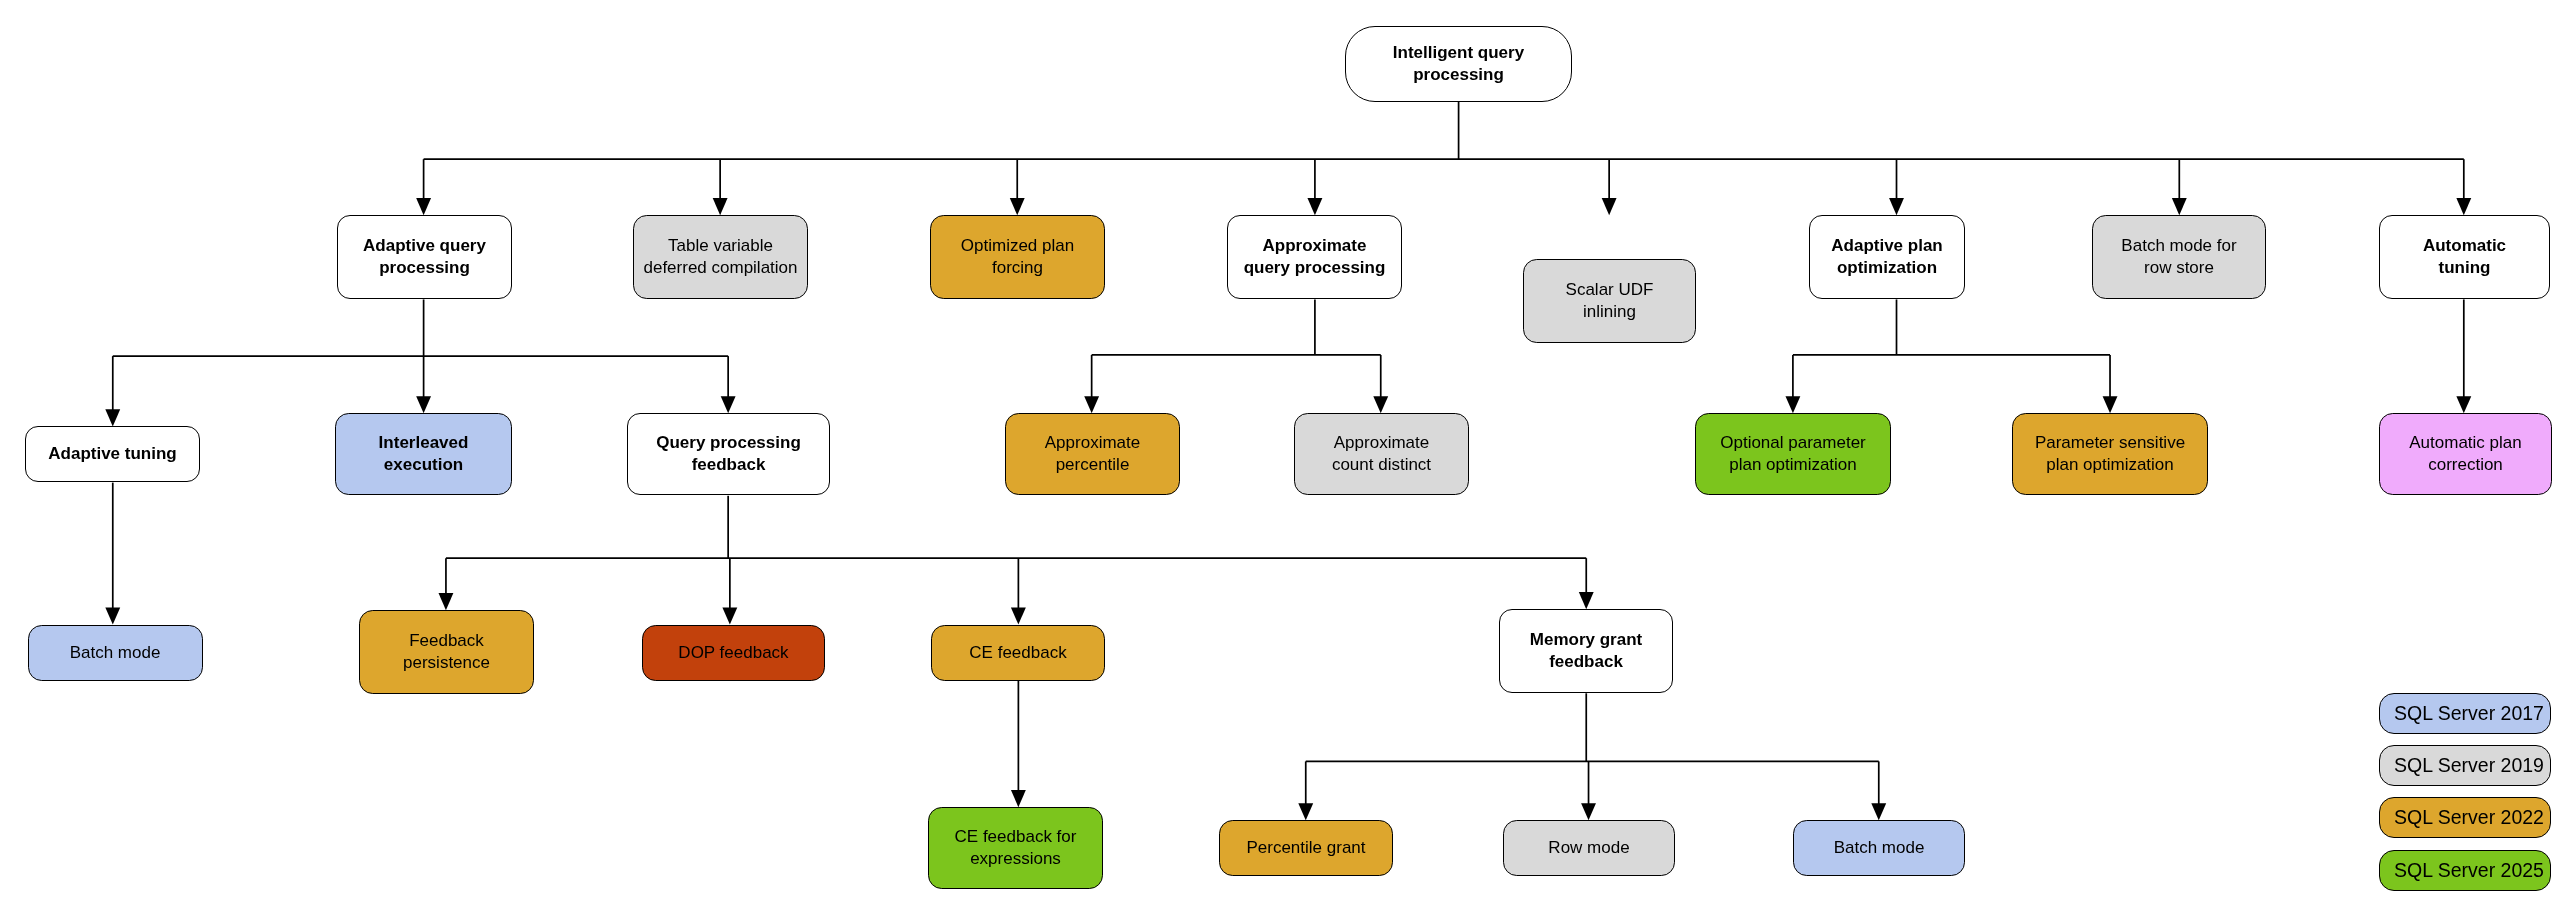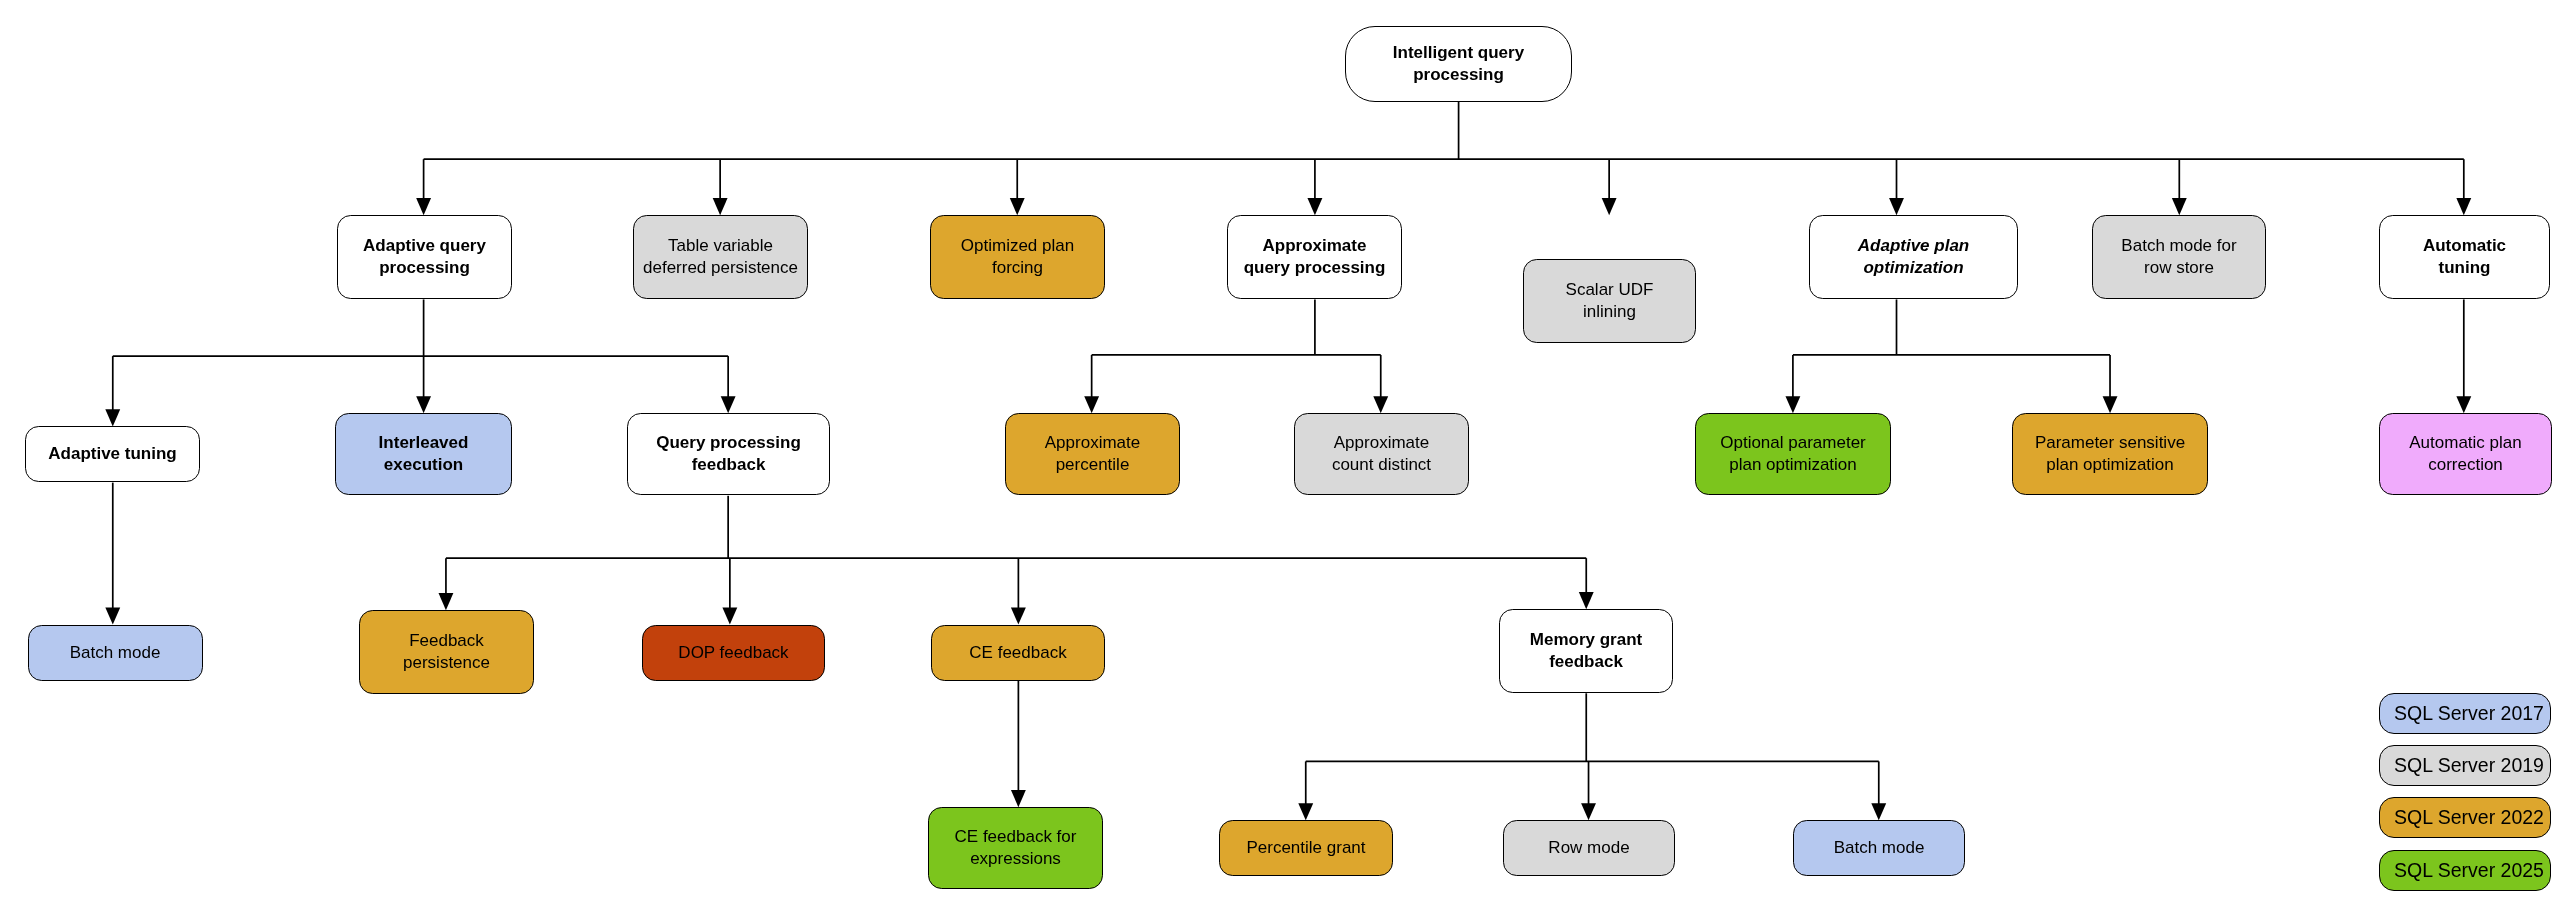--- a/index.html
+++ b/index.html
@@ -10,21 +10,21 @@
   #wires{position:absolute;left:0;top:0;width:2576px;height:916px;pointer-events:none;}
   #wires path{stroke:#000;stroke-width:3;fill:none;}
   #wires polygon{fill:#000;stroke:none;}
   .node{
     position:absolute;box-sizing:border-box;background:#fff;
     border:1.7px solid #000;border-radius:13.7px;
     display:flex;align-items:center;justify-content:center;
     text-align:center;white-space:pre-line;
     font-size:17px;line-height:1.3;padding:2.3px 4.6px;
   }
-  .node.bold{font-weight:bold;}
+  .node.bold{font-weight:bold;border-radius:13px;}
   .node.root{border-radius:30px;}
   .legend-item{
     position:absolute;box-sizing:border-box;width:172px;height:41px;
     border:1.7px solid #000;border-radius:15px;
     display:flex;align-items:center;justify-content:center;
     font-size:19.5px;background:#fff;padding-left:8px;
   }
 </style>
 </head>
 <body>
@@ -122,28 +122,28 @@
         <polygon points="3269,1403 3295,1403 3282,1433"></polygon>
     </g>
   </svg>
 
   <div class="node bold root" style="left: 1345px; top: 26px; width: 227px; height: 76px; background: rgb(255, 255, 255);">Intelligent query
 processing</div>
 
   <div class="node bold" style="left: 337px; top: 215px; width: 175px; height: 84px; background: rgb(255, 255, 255);">Adaptive query
 processing</div>
   <div class="node" style="left: 633px; top: 215px; width: 175px; height: 84px; background: rgb(217, 217, 217);">Table variable
-deferred persistence</div>
+deferred compilation</div>
   <div class="node" style="left: 930px; top: 215px; width: 175px; height: 84px; background: rgb(221, 166, 45);">Optimized plan
 forcing</div>
   <div class="node bold" style="left: 1227px; top: 215px; width: 175px; height: 84px; background: rgb(255, 255, 255);">Approximate
 query processing</div>
   <div class="node" style="left: 1523px; top: 215px; width: 173px; height: 84px; background: rgb(217, 217, 217); margin-top: 44px;">Scalar UDF
 inlining</div>
-  <div class="node bold" style="left: 1809px; top: 215px; width: 209px; height: 84px; background: rgb(255, 255, 255); font-style: italic;">Adaptive plan
+  <div class="node bold" style="left: 1809px; top: 215px; width: 156px; height: 84px; background: rgb(255, 255, 255);">Adaptive plan
 optimization</div>
   <div class="node" style="left: 2092px; top: 215px; width: 174px; height: 84px; background: rgb(217, 217, 217);">Batch mode for
 row store</div>
   <div class="node bold" style="left: 2379px; top: 215px; width: 171px; height: 84px; background: rgb(255, 255, 255);">Automatic
 tuning</div>
 
   <div class="node bold" style="left: 25px; top: 426px; width: 175px; height: 56px; background: rgb(255, 255, 255);">Adaptive tuning</div>
   <div class="node" style="left: 335px; top: 413px; width: 177px; height: 82px; background: rgb(181, 200, 239); font-weight: bold;">Interleaved
 execution</div>
   <div class="node bold" style="left: 627px; top: 413px; width: 203px; height: 82px; background: rgb(255, 255, 255);">Query processing

